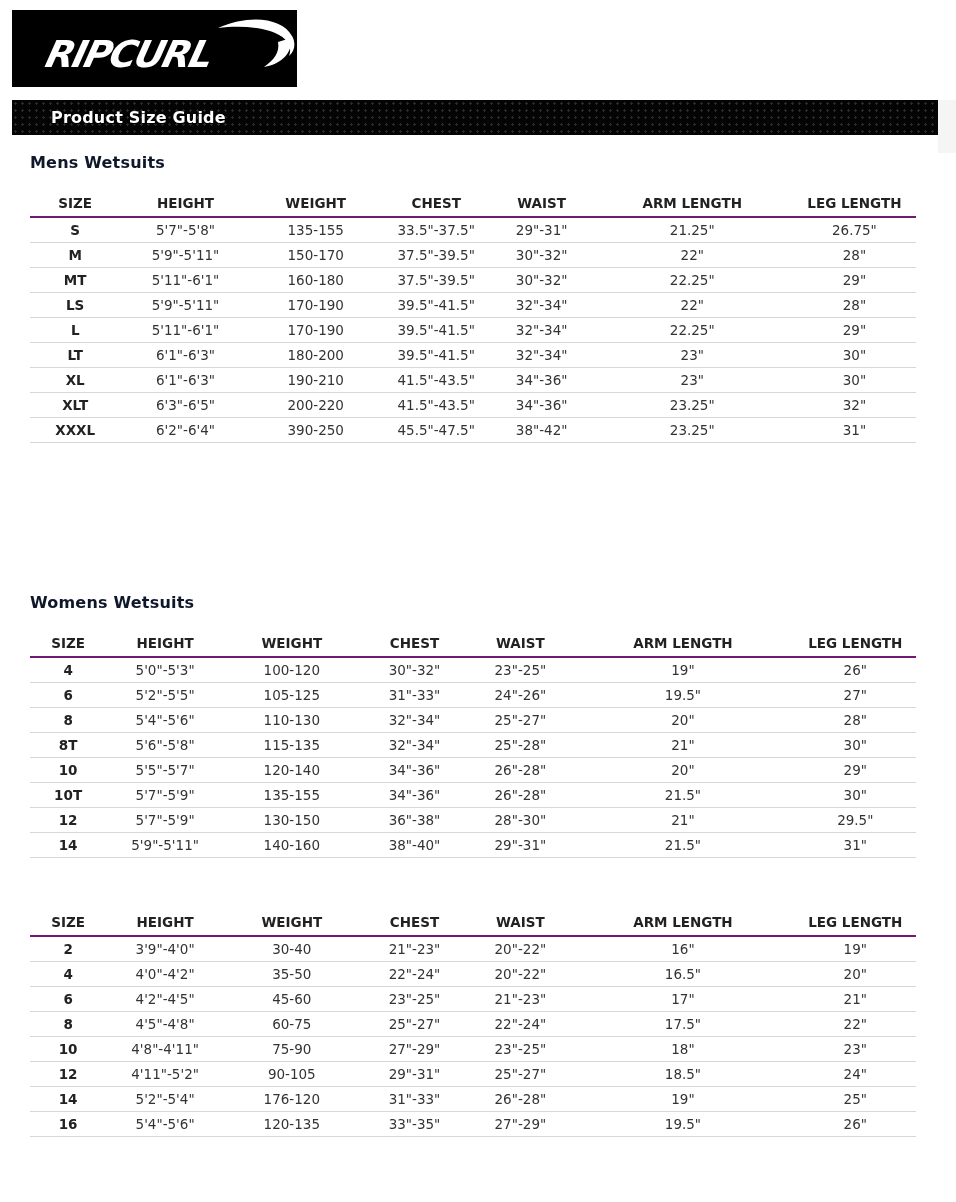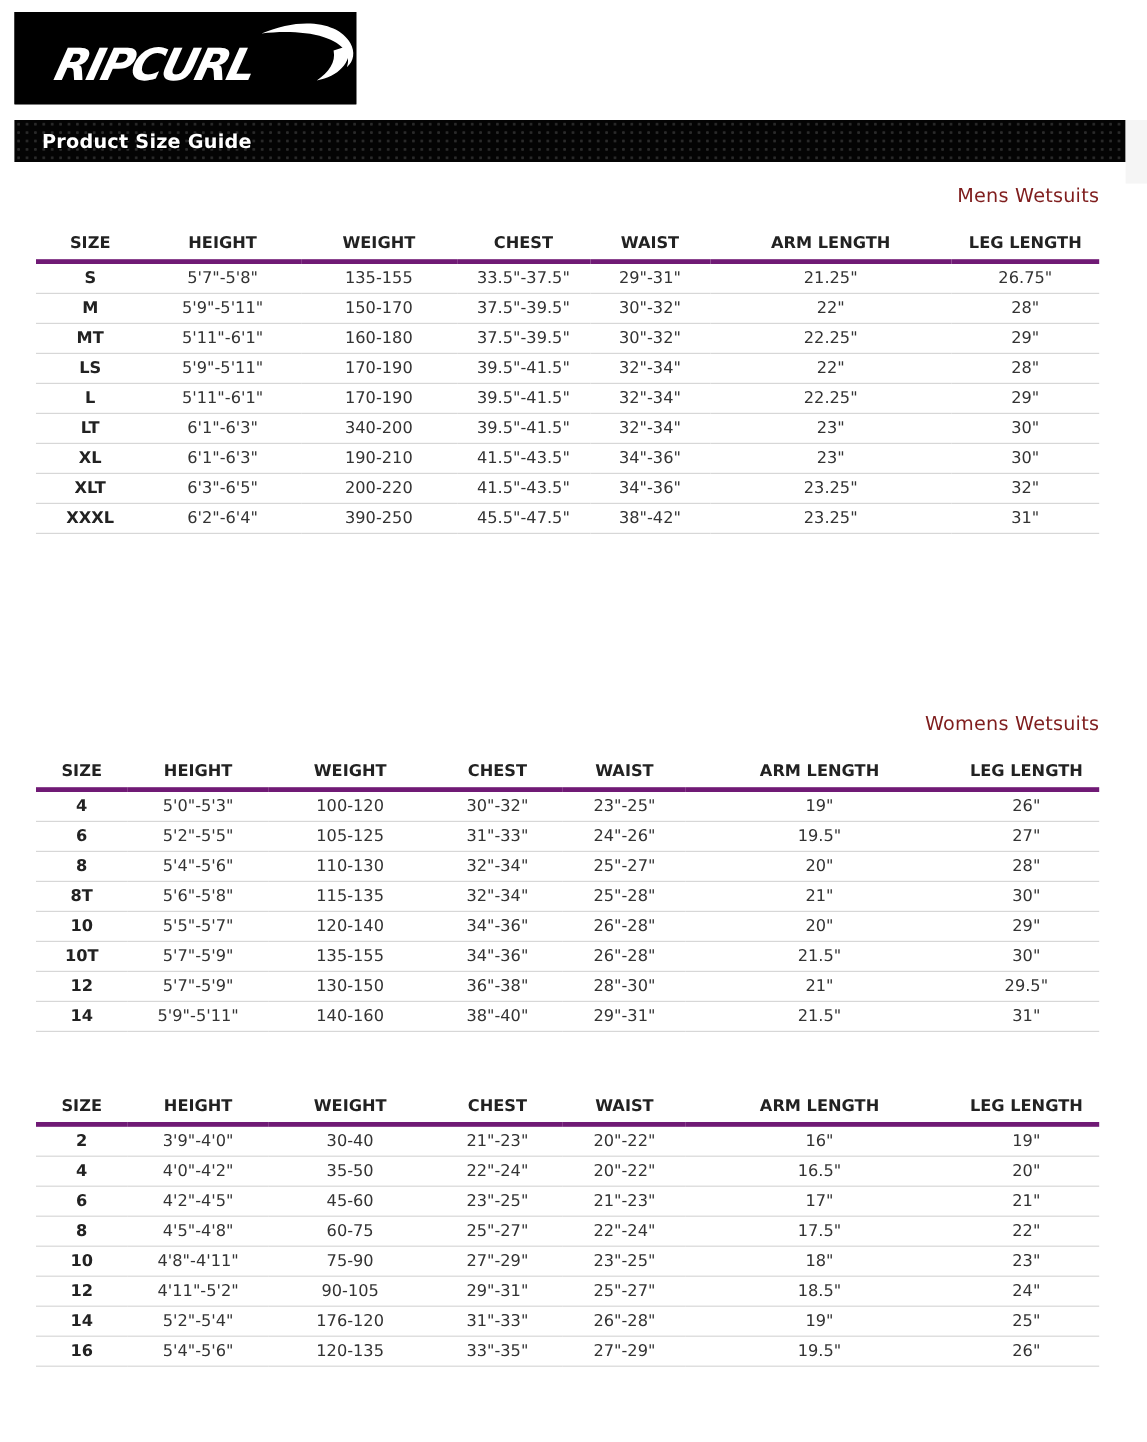--- a/index.html
+++ b/index.html
@@ -13,37 +13,38 @@
   
   .title-bar{
     position:absolute;left:12px;top:100px;width:926px;height:35px;background:#040404;
     background-image:radial-gradient(circle,rgba(90,90,90,.45) 1px,transparent 1.4px);
     background-size:7px 7px;
     display:flex;align-items:center;
   }
   .title-bar .bar-text{
     color:#fff;font-weight:bold;font-size:16px;padding-left:23px;letter-spacing:.2px;
     text-shadow:1px 1px 0 #000;
+    margin-left:16px;
   }
   .side-strip{position:absolute;right:0;top:100px;width:18px;height:53px;background:#f5f5f5;}
   
   .section{position:absolute;left:30px;width:886px;}
   #sec-mens{top:153px;}
   #sec-womens{top:593px;}
   #sec-youth{top:891px;}
   .section-heading{
-    margin:0;font-size:16px;font-weight:normal;color:#7f1d1d;letter-spacing:.2px;text-align:right;
+    margin:0;font-size:16px;font-weight:bold;color:#0f172a;letter-spacing:.2px;
   }
   .size-table{
     width:100%;border-collapse:collapse;table-layout:fixed;margin-top:19px;
     font-size:13.5px;color:#333;
   }
   .size-table th{
     font-weight:bold;color:#222;text-align:center;padding:4px 0 5px 0;
-    border-bottom:4px solid #701a75;font-size:13.5px;white-space:nowrap;
+    border-bottom:2px solid #701a75;font-size:13.5px;white-space:nowrap;
   }
   .size-table td{
     text-align:center;padding:4px 0;border-bottom:1px solid #d7d7d7;white-space:nowrap;
   }
   .size-table td:first-child{font-weight:bold;color:#222;}
 </style>
 </head>
 <body>
 
 <div class="page">
@@ -129,21 +130,21 @@
             <td>5'11"-6'1"</td>
             <td>170-190</td>
             <td>39.5"-41.5"</td>
             <td>32"-34"</td>
             <td>22.25"</td>
             <td>29"</td>
           </tr>
           <tr>
             <td>LT</td>
             <td>6'1"-6'3"</td>
-            <td>340-200</td>
+            <td>180-200</td>
             <td>39.5"-41.5"</td>
             <td>32"-34"</td>
             <td>23"</td>
             <td>30"</td>
           </tr>
           <tr>
             <td>XL</td>
             <td>6'1"-6'3"</td>
             <td>190-210</td>
             <td>41.5"-43.5"</td>

